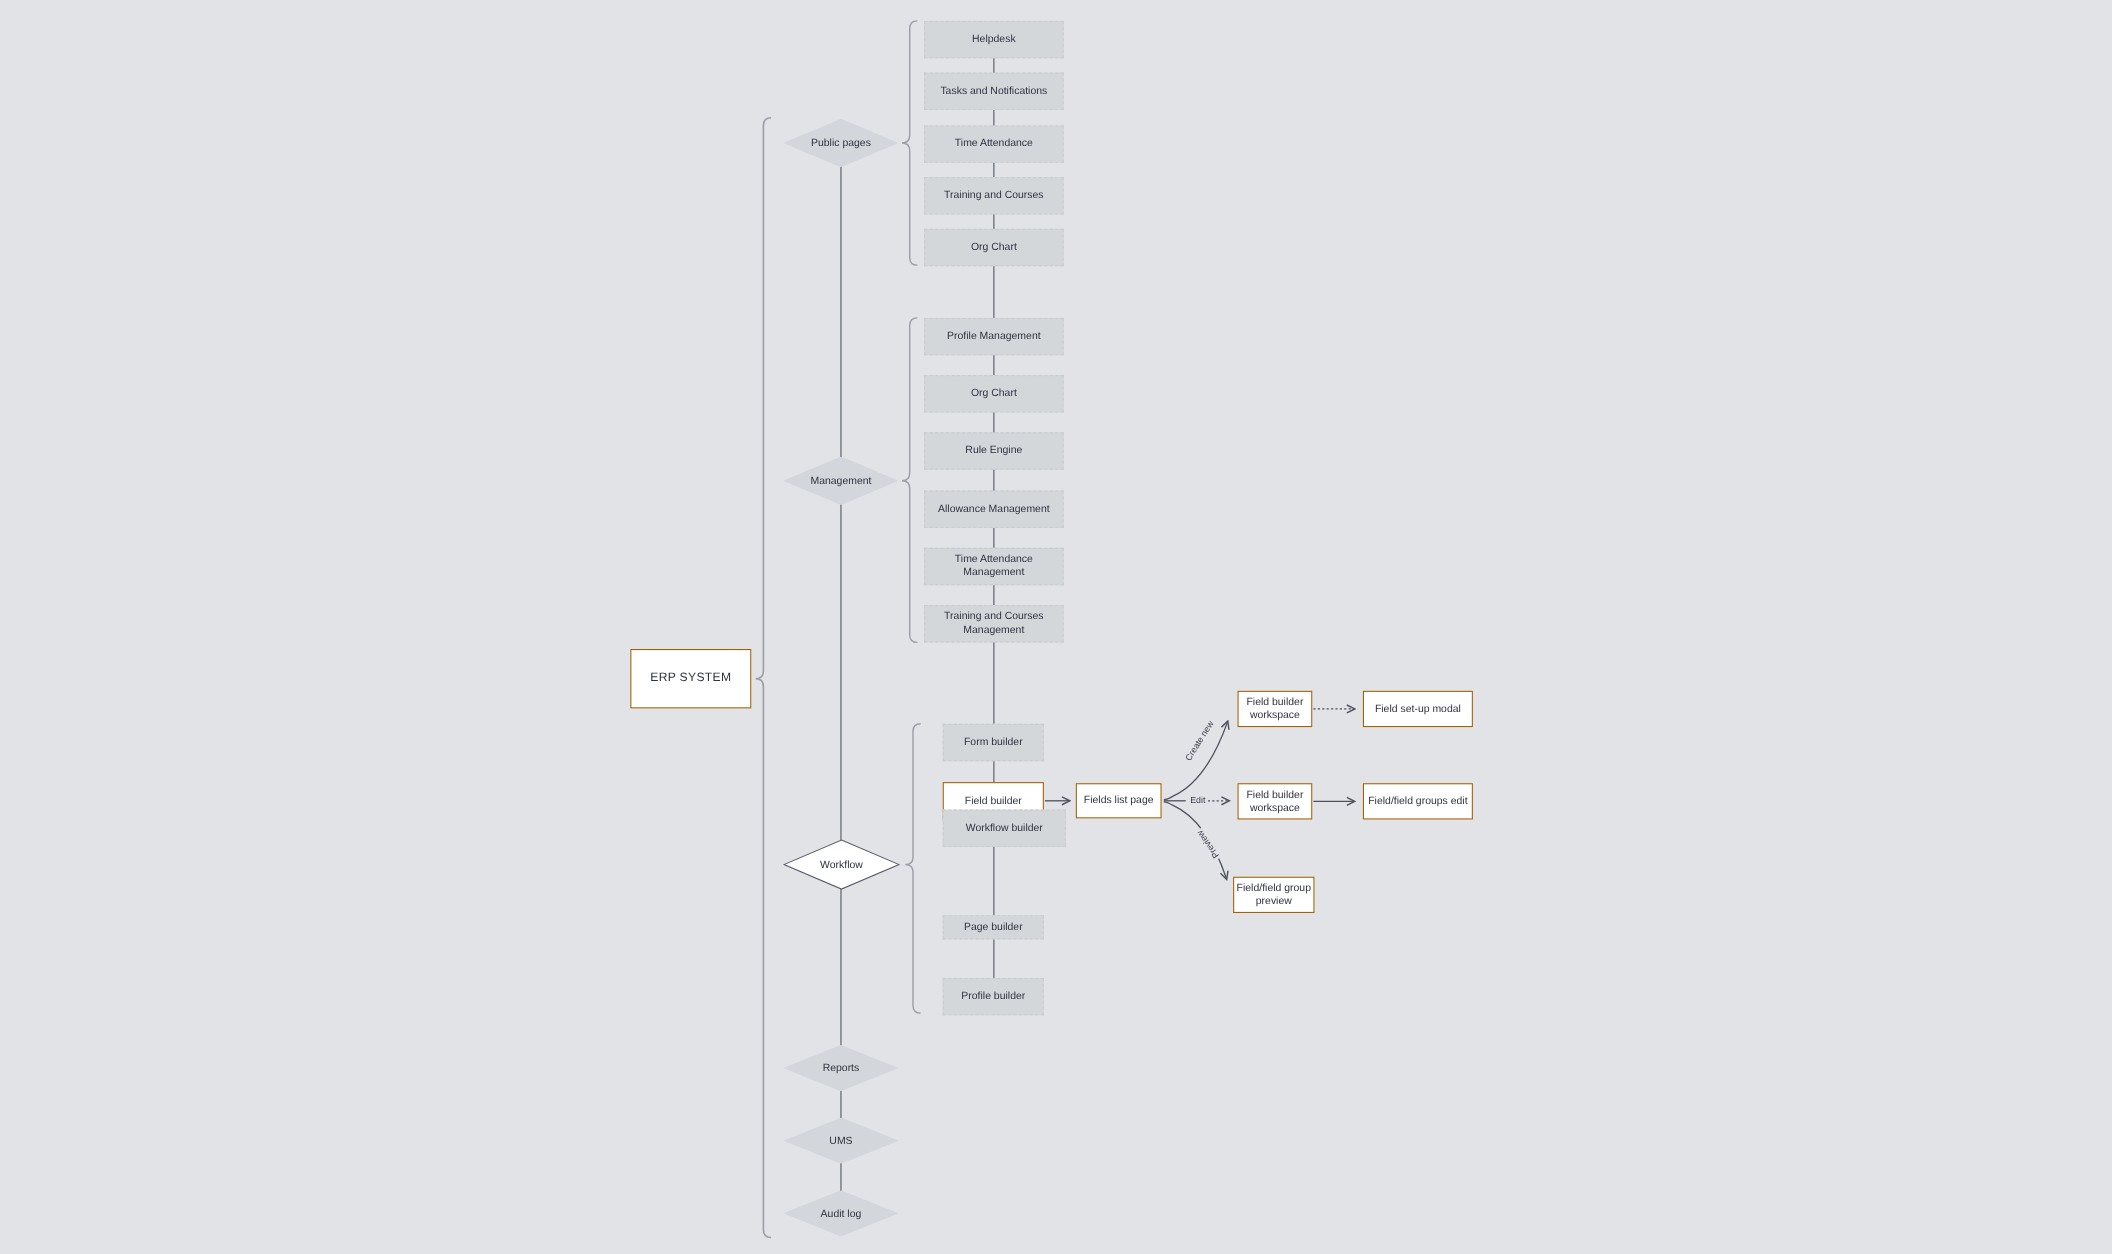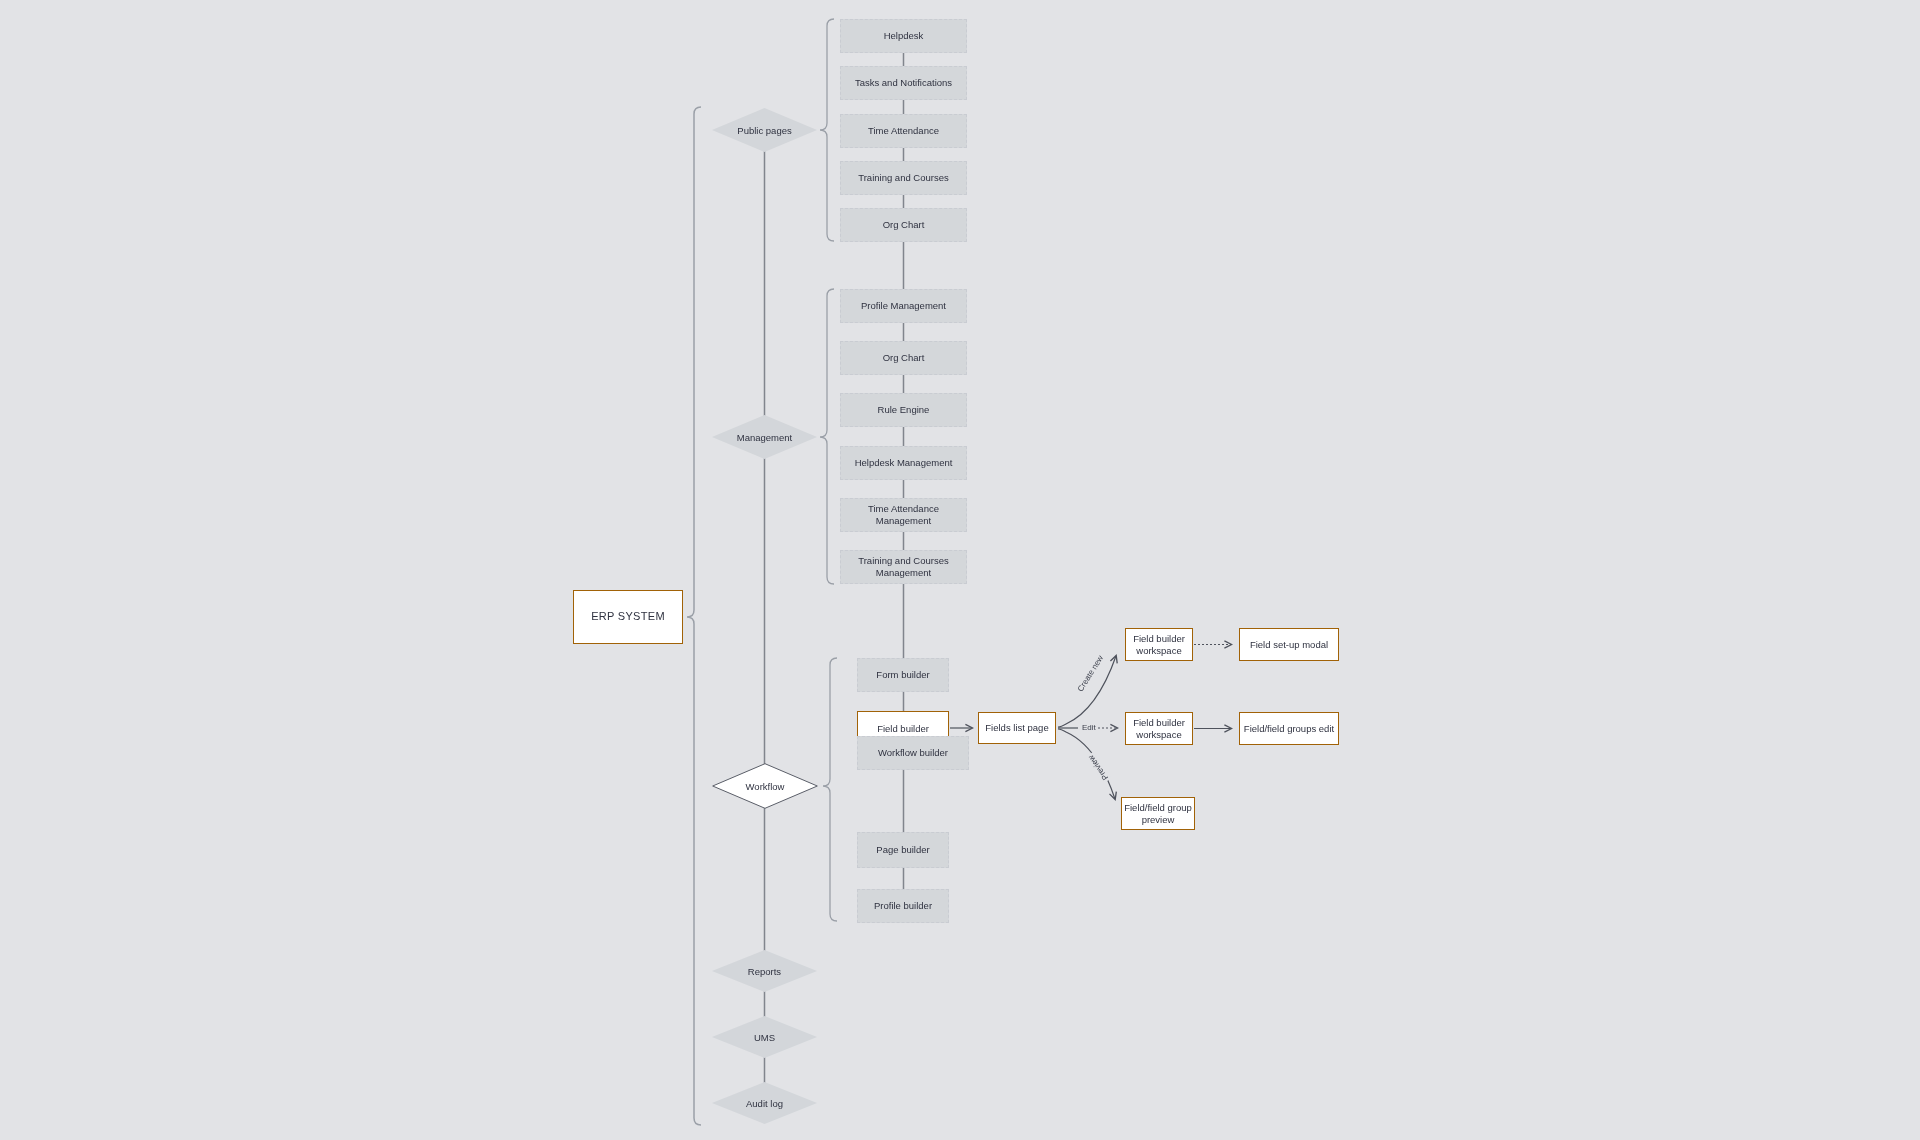--- a/index.html
+++ b/index.html
@@ -123,39 +123,39 @@
   <div class="node node-gray" style="left:840px;top:289px;width:127px;height:34px;">
     <span>Profile Management</span>
   </div>
   <div class="node node-gray" style="left:840px;top:341px;width:127px;height:34px;">
     <span>Org Chart</span>
   </div>
   <div class="node node-gray" style="left:840px;top:393px;width:127px;height:34px;">
     <span>Rule Engine</span>
   </div>
   <div class="node node-gray" style="left:840px;top:446px;width:127px;height:34px;">
-    <span>Helpdesk Management</span>
+    <span>Allowance Management</span>
   </div>
   <div class="node node-gray" style="left:840px;top:498px;width:127px;height:34px;">
     <span>Time Attendance Management</span>
   </div>
   <div class="node node-gray" style="left:840px;top:550px;width:127px;height:34px;">
     <span>Training and Courses Management</span>
   </div>
 
   <div class="node node-gray" style="left:857px;top:658px;width:92px;height:34px;">
     <span>Form builder</span>
   </div>
   <div class="node node-white" style="left:857px;top:711px;width:92px;height:35px;">
     <span>Field builder</span>
   </div>
   <div class="node node-gray" style="left:857px;top:736px;width:112px;height:34px;">
     <span>Workflow builder</span>
   </div>
-  <div class="node node-gray" style="left:857px;top:832px;width:92px;height:36px;">
+  <div class="node node-gray" style="left:857px;top:832px;width:92px;height:22px;">
     <span>Page builder</span>
   </div>
   <div class="node node-gray" style="left:857px;top:889px;width:92px;height:34px;text-align:center;">
     <span>Profile builder</span>
   </div>
 
   <div class="node node-white" style="left:978px;top:712px;width:78px;height:32px;">
     <span>Fields list page</span>
   </div>
 

